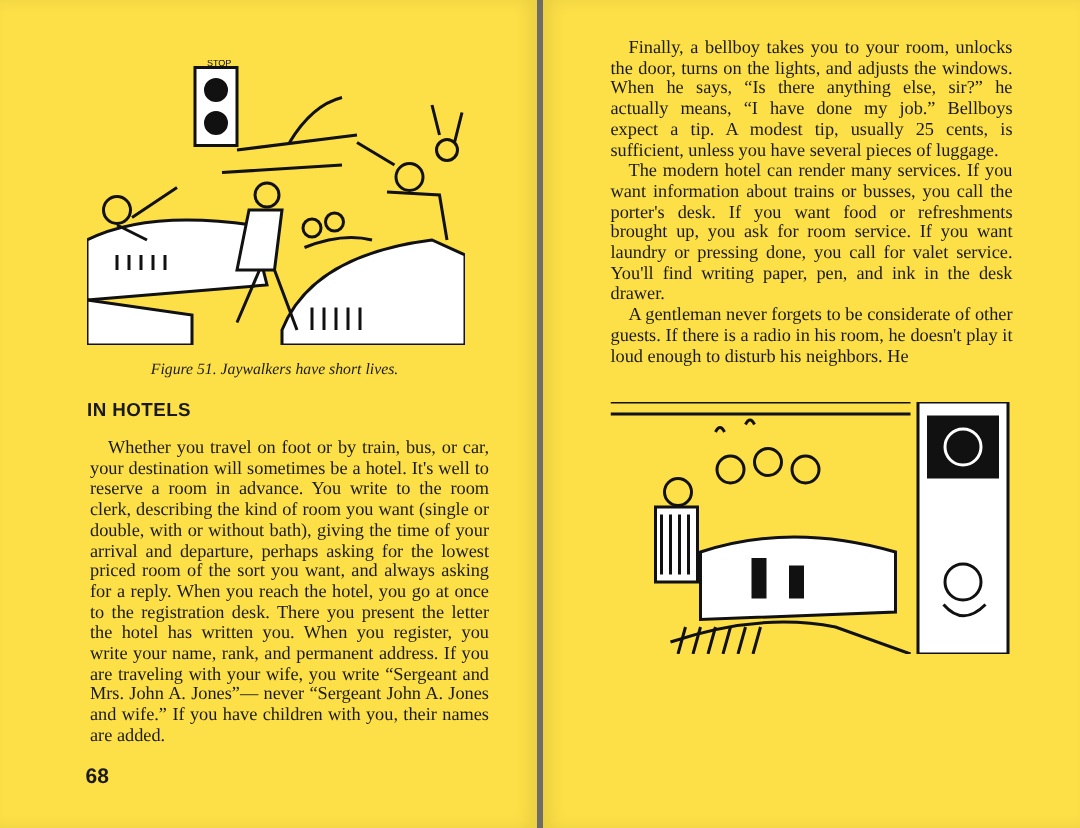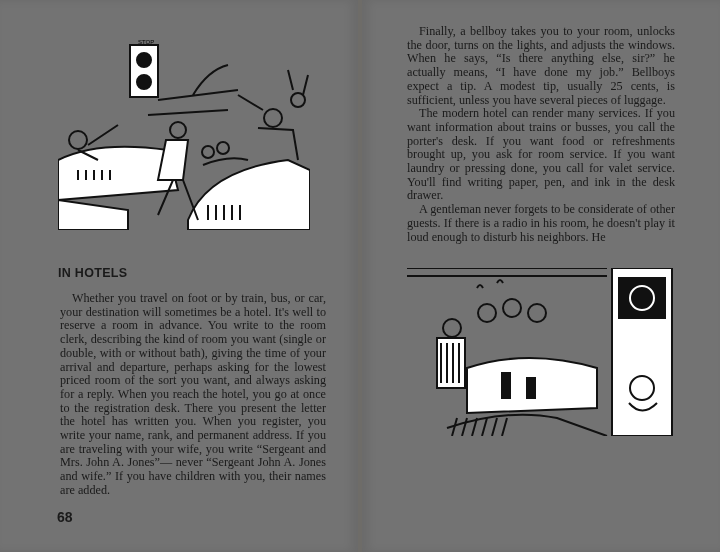--- a/index.html
+++ b/index.html
@@ -1,17 +1,17 @@
 <!DOCTYPE html>
 <html><head>
 <meta charset="utf-8">
 <style>
   html, body { margin: 0; padding: 0; }
   body { width: 720px; height: 552px; background: #d8d6d2; position: relative; overflow: hidden; font-family: "Liberation Serif", "DejaVu Serif", serif; color: #1a1a1a; }
-  .page { position: absolute; top: 0; height: 552px; background: #737373; }
+  .page { position: absolute; top: 0; height: 552px; background: #fde047; }
   .left { left: 0; width: 358px; box-shadow: inset -6px 0 10px rgba(0,0,0,0.08); }
   .right { left: 362px; width: 358px; box-shadow: inset 6px 0 10px rgba(0,0,0,0.08); }
   .gutter { position: absolute; left: 358px; top: 0; width: 4px; height: 552px; background: #6e6c68; }
   .illus { position: absolute; border: none; }
   .fig1 { left: 58px; top: 40px; width: 252px; height: 190px; }
   .fig2 { left: 45px; top: 268px; width: 268px; height: 168px; }
   .caption { position: absolute; font-style: italic; font-size: 10.5px; text-align: center; line-height: 13px; }
   .cap1 { left: 58px; top: 240px; width: 250px; }
   .cap2 { left: 40px; top: 469px; width: 280px; }
   .heading { position: absolute; left: 58px; top: 266px; width: 250px; font-family: "Liberation Sans", "DejaVu Sans", sans-serif; font-weight: bold; font-size: 12.5px; letter-spacing: 0.3px; }
@@ -46,20 +46,21 @@
       <circle cx="215" cy="78" r="9"></circle>
       <path d="M200 88 L235 90 L240 120 M205 70 L180 55"></path>
       <circle cx="240" cy="60" r="7"></circle>
       <path d="M235 50 L230 30 M245 55 L250 35"></path>
       <path d="M20 130 l0 10 M28 130 l0 10 M36 130 l0 10 M44 130 l0 10 M52 130 l0 10"></path>
       <path d="M150 165 l0 15 M158 165 l0 15 M166 165 l0 15 M174 165 l0 15 M182 165 l0 15"></path>
       <path d="M100 60 L180 50 M90 75 L170 70 M135 55 Q150 30 170 25"></path>
     </g>
     <text x="80" y="4" font-size="6" font-family="Liberation Sans, sans-serif">STOP</text>
   </svg>
+  <div class="caption cap1">Figure 51.  Jaywalkers have short lives.</div>
   <div class="heading">IN HOTELS</div>
   <div class="body body1">
     <p>Whether you travel on foot or by train, bus, or car, your destination will sometimes be a hotel. It's well to reserve a room in advance. You write to the room clerk, describing the kind of room you want (single or double, with or without bath), giving the time of your arrival and departure, perhaps asking for the lowest priced room of the sort you want, and always asking for a reply. When you reach the hotel, you go at once to the registration desk. There you present the letter the hotel has written you. When you register, you write your name, rank, and permanent address. If you are traveling with your wife, you write “Sergeant and Mrs. John A. Jones”— never “Sergeant John A. Jones and wife.” If you have children with you, their names are added.</p>
   </div>
   <div class="pageno pn1">68</div>
 </div>
 
 <div class="gutter"></div>
 
 <div class="page right">

